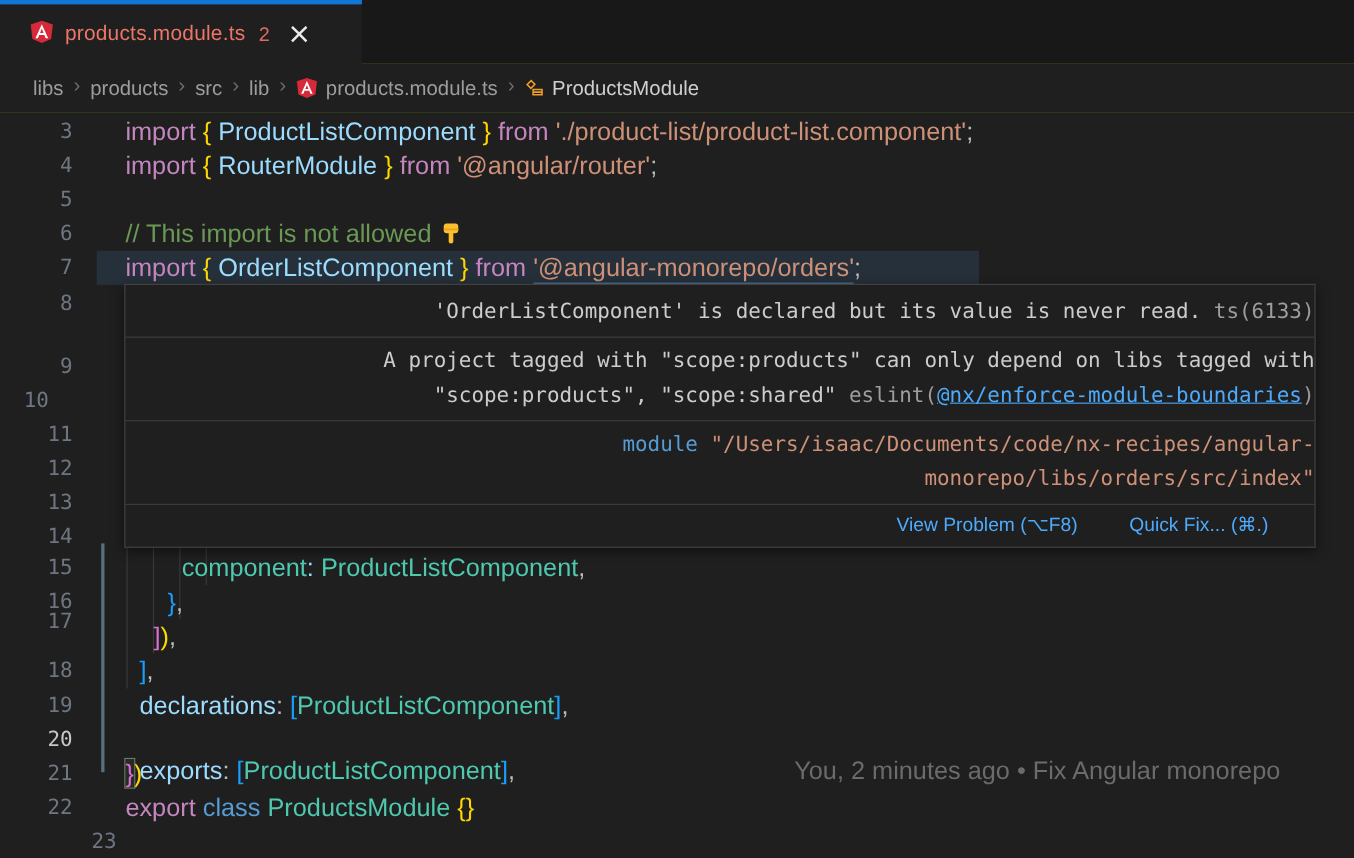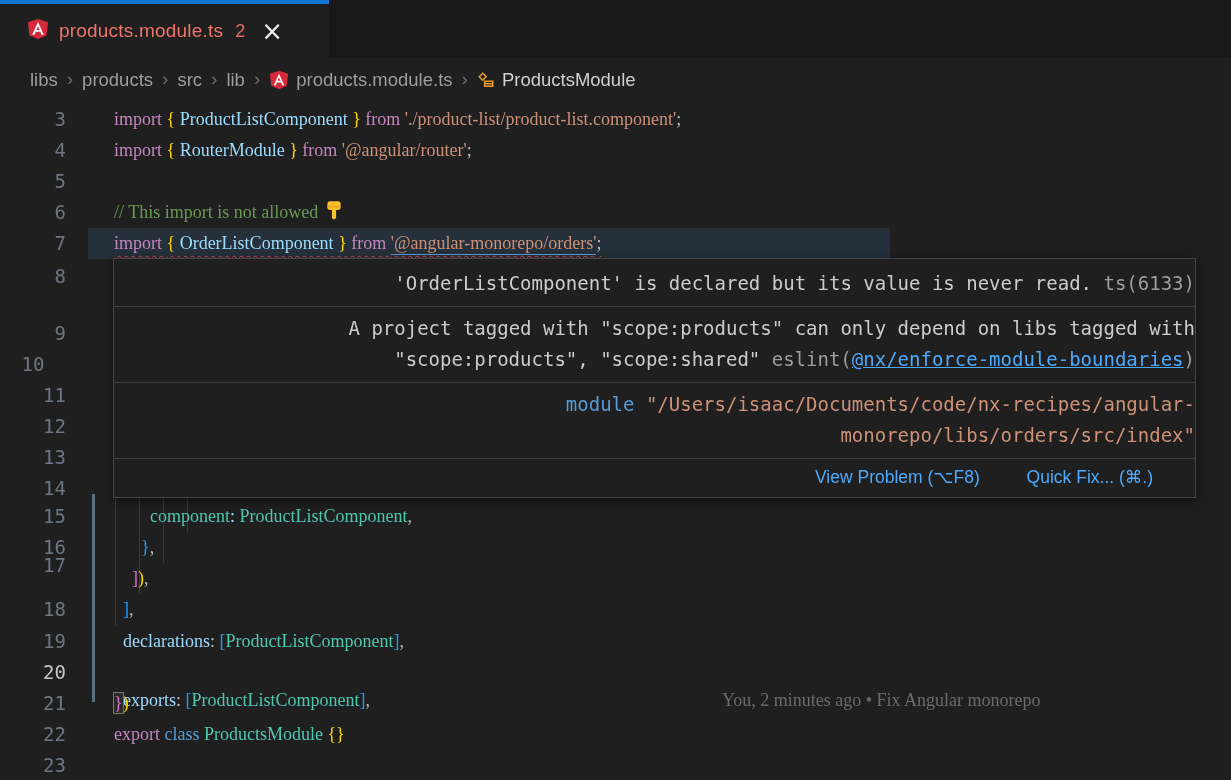--- a/index.html
+++ b/index.html
@@ -32,21 +32,21 @@
   
   #editor{position:absolute;left:0;top:102px;width:1231px;height:678px;background:#1f1f1f;}
   .gutter-num{
     position:absolute;left:0;width:66px;height:31px;text-align:right;
     font-family:"DejaVu Sans Mono",monospace;font-size:19px;line-height:31px;color:#6e7681;
     cursor:pointer;
   }
   .gutter-num.active{color:#c6c6c6;}
   .code-line{
     position:absolute;left:114px;height:31px;white-space:pre;
-    font-family:Liberation Serif, serif;font-size:18px;line-height:31px;color:#cccccc;
+    font-family:Liberation Sans, sans-serif;font-size:23px;line-height:31px;color:#cccccc;
     cursor:text;
   }
   .k{color:#C586C0}.kb{color:#569CD6}.v{color:#9CDCFE}.t{color:#4EC9B0}
   .s{color:#CE9178}.c{color:#6A9955}.p{color:#BBBBBB}
   .by{color:#FFD700}.bp{color:#DA70D6}.bb{color:#179FFF}
   .u{border-bottom:1.5px solid #5f9fd6;padding-bottom:1px;}
   .box{outline:1px solid #6f7a6f;background:rgba(110,120,110,.12);}
   .squiggle{
     text-decoration:underline;text-decoration-style:wavy;text-decoration-color:#e4484d;
     text-decoration-thickness:1.4px;text-underline-offset:6px;text-decoration-skip-ink:none;
@@ -159,21 +159,21 @@
         <div class="gutter-num" style="top: 492px;">18</div>
         <div class="code-line" style="top: 492px;"><span><span class="p">  </span><span class="bb">]</span><span class="p">,</span></span></div>
         <div class="gutter-num" style="top: 524px;">19</div>
         <div class="code-line" style="top: 524px;"><span><span class="p">  </span><span class="v">declarations</span><span class="p">: </span><span class="bb">[</span><span class="t">ProductListComponent</span><span class="bb">]</span><span class="p">,</span></span></div>
         <div class="gutter-num active" style="top: 555px;">20</div>
         <div class="code-line" style="top: 583px;"><span><span class="p">  </span><span class="v">exports</span><span class="p">: </span><span class="bb">[</span><span class="t">ProductListComponent</span><span class="bb">]</span><span class="p">,</span></span><span class="blame">You, 2 minutes ago • Fix Angular monorepo</span></div>
         <div class="gutter-num" style="top: 586px;">21</div>
         <div class="code-line" style="top: 586px;"><span><span class="bp box">}</span><span class="by">)</span></span></div>
         <div class="gutter-num" style="top: 617px;">22</div>
         <div class="code-line" style="top: 617px;"><span><span class="k">export </span><span class="kb">class </span><span class="t">ProductsModule </span><span class="by">{}</span></span></div>
-        <div class="gutter-num" style="top: 648px;">23</div>
+        <div class="gutter-num" style="top: 648px; margin-left: 40px;">23</div>
         <div class="code-line" style="top: 648px;"><span></span></div>
       </div>
 
     <div id="hover">
       <div id="hrow1" class="hrow">
         <span>'OrderListComponent' is declared but its value is never read.</span><span class="dim"> ts(6133)</span>
       </div>
       <div id="hrow2" class="hrow">
         <div>A project tagged with "scope:products" can only depend on libs tagged with</div>
         <div>

